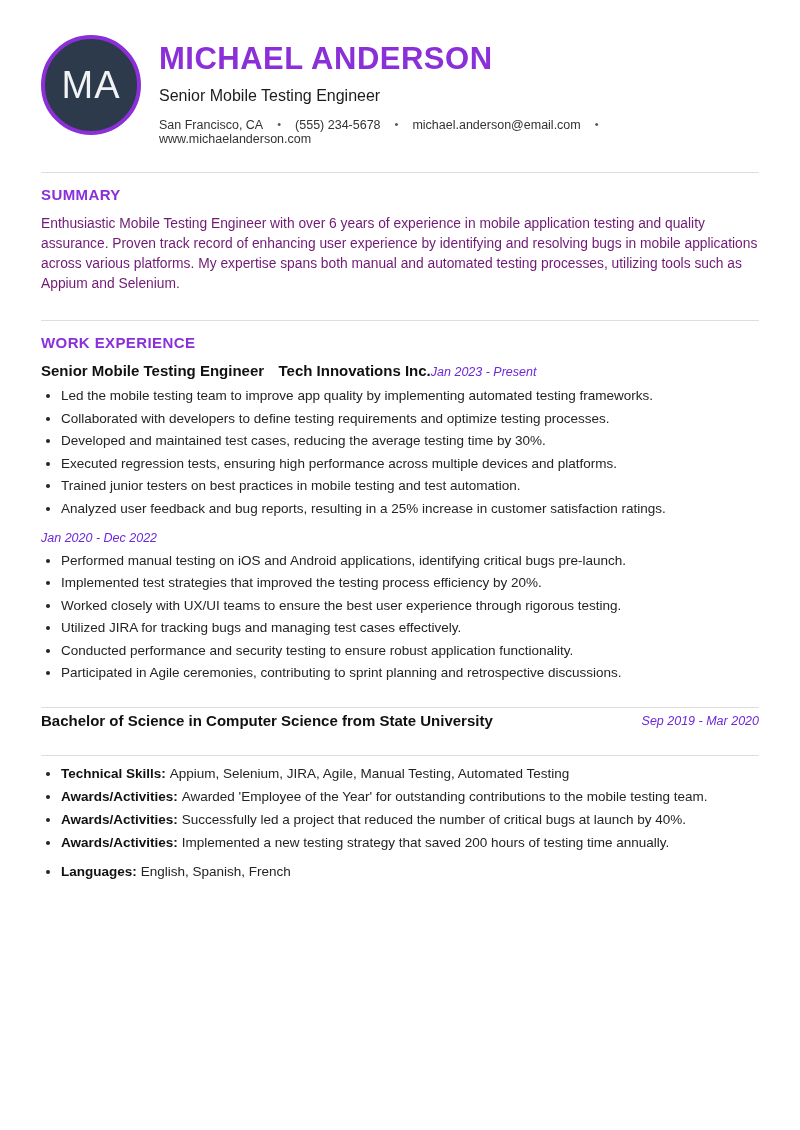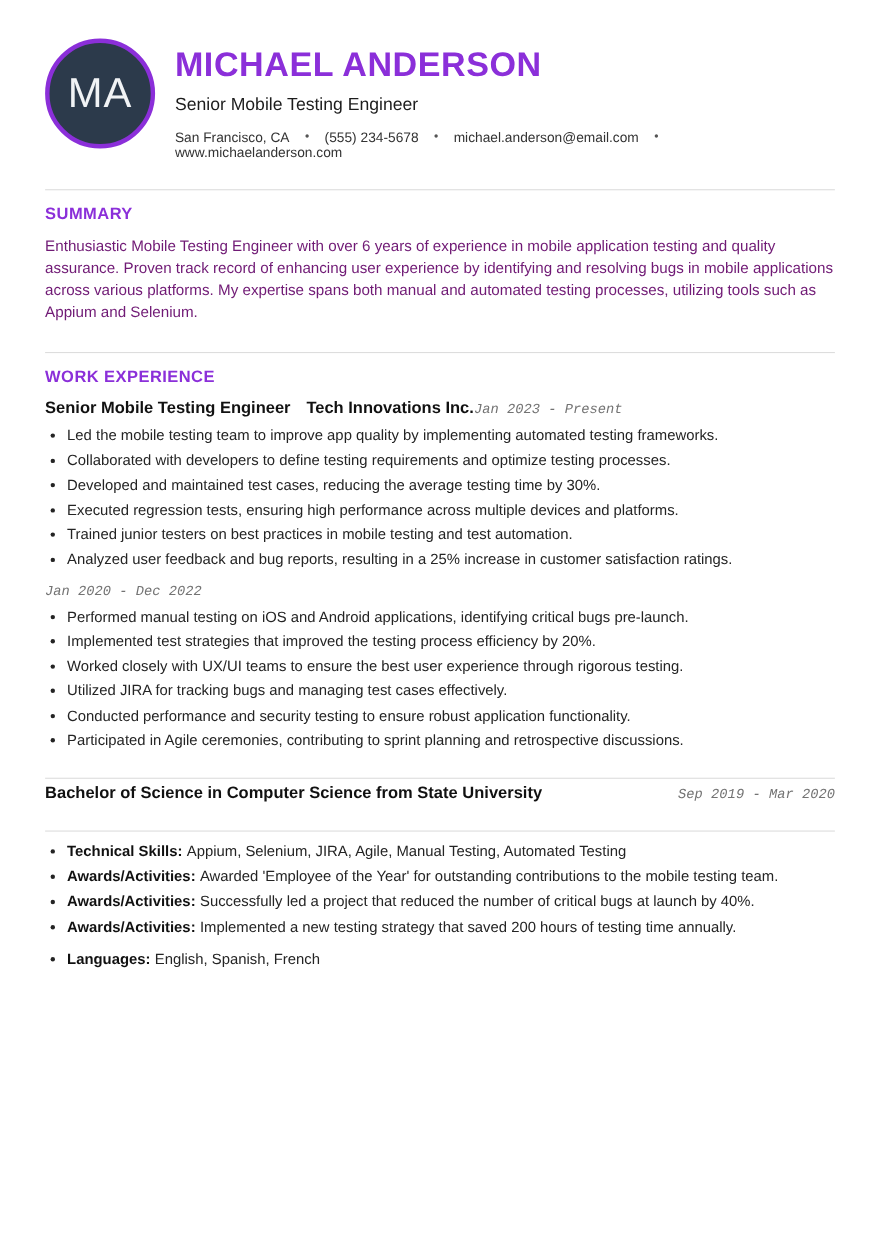--- a/index.html
+++ b/index.html
@@ -108,39 +108,38 @@
   }
   .job-company{
     font-size:15px;
     font-weight:bold;
     color:#111111;
     margin-left:10px;
   }
   .job-dates{
     font-size:12.5px;
     font-style:italic;
-    color:#737373;
+    color:#6d28d9;
     white-space:nowrap;
-    font-family:Liberation Mono, monospace;
   }
   ul.bullets{
     margin:8px 0 0 0;
     padding-left:20px;
   }
   ul.bullets li{
     font-size:13.5px;
     line-height:16px;
     margin-bottom:6.5px;
     color:#242424;
   }
   
   .edu-header{
     display:flex;
     justify-content:space-between;
-    align-items:flex-end;
+    align-items:center;
     margin-top:4px;
     gap:45px;
   }
   
   ul.additional{
     margin:10px 0 0 0;
     padding-left:20px;
   }
   ul.additional li{
     font-size:13.5px;

